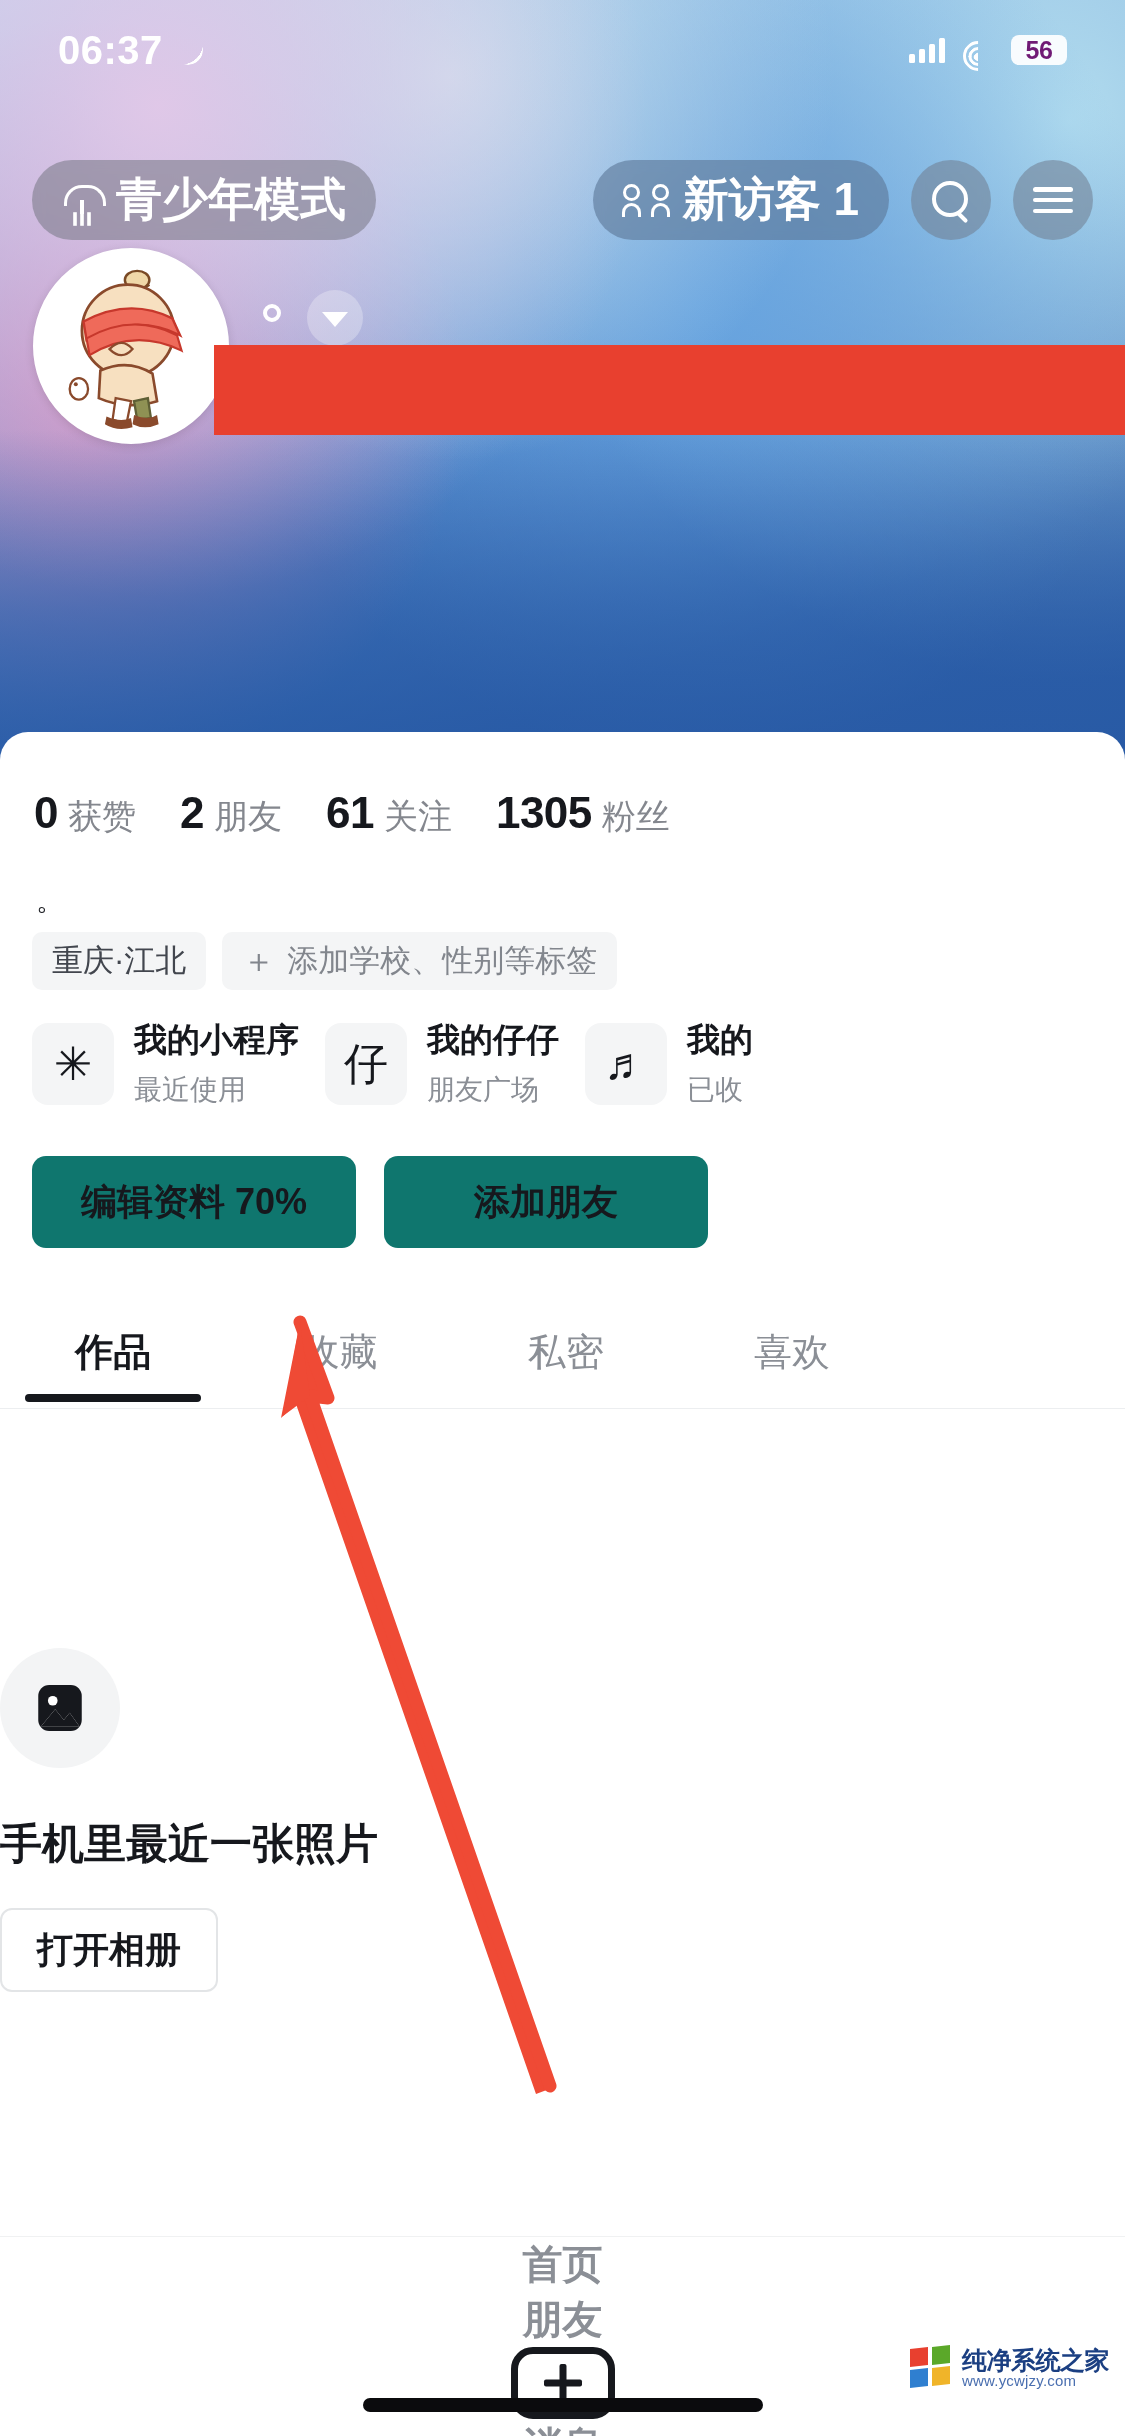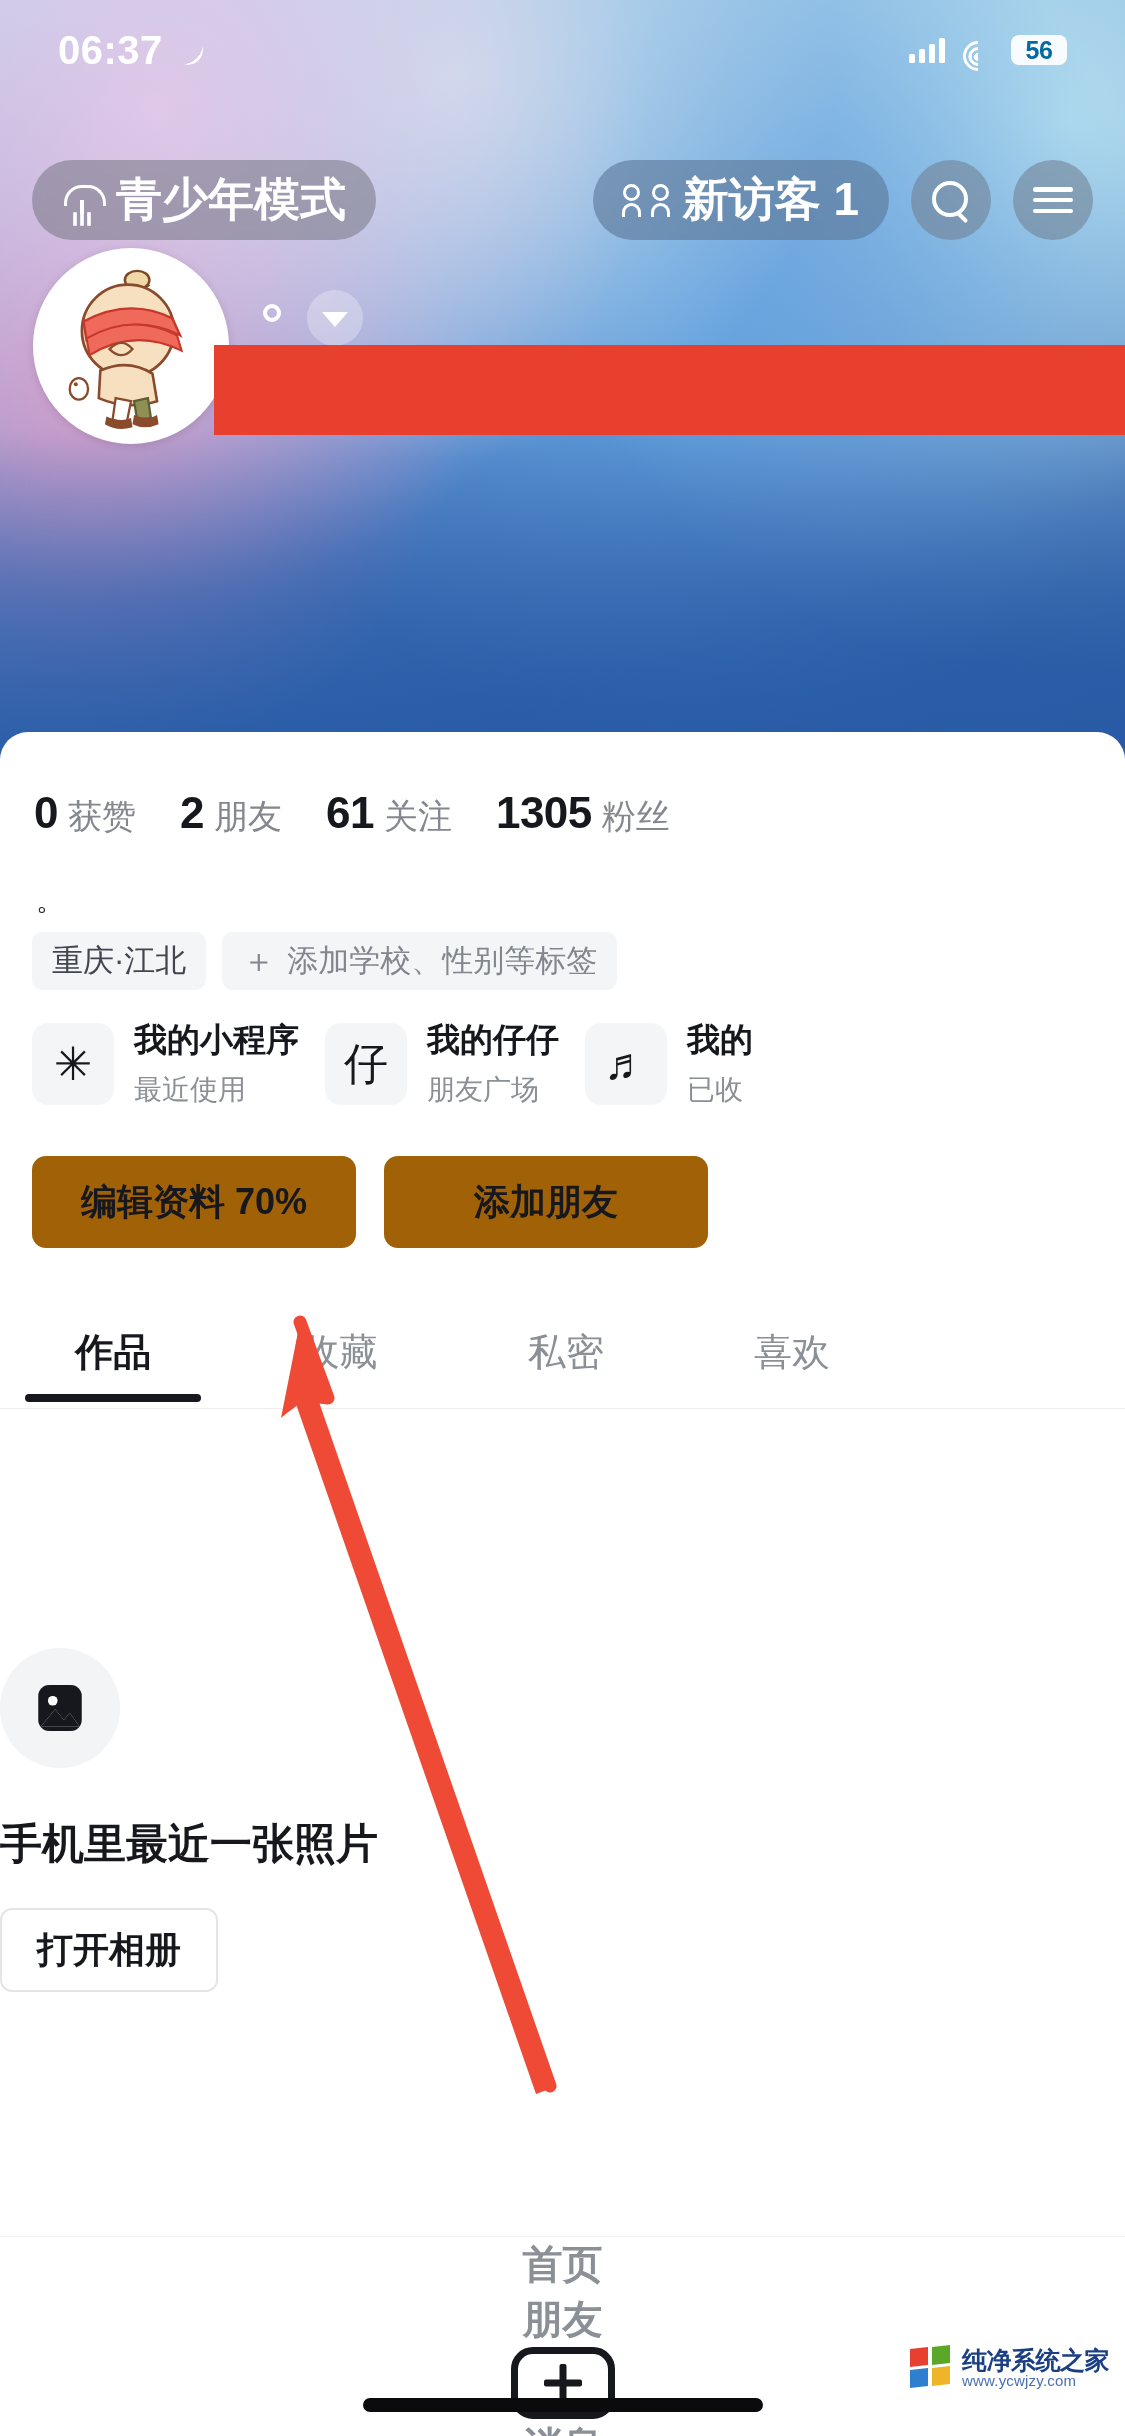--- a/index.html
+++ b/index.html
@@ -54,21 +54,21 @@
   .sb-wifi span {
     position:absolute; left:50%; transform:translateX(-50%) rotate(-45deg);
     border:3.5px solid #fff; border-right-color:transparent; border-bottom-color:transparent;
     border-radius:50%;
   }
   .sb-wifi span.a { width:30px; height:30px; top:4px; }
   .sb-wifi span.b { width:19px; height:19px; top:10px; }
   .sb-wifi span.c { width:8px;  height:8px;  top:16px; border-width:4px; }
   .sb-batt {
     min-width:56px; height:30px; border-radius:8px; background:rgba(255,255,255,0.92);
-    color:#0369a1; font-size:25px; font-weight:700; display:flex; align-items:center;
+    color:#701a75; font-size:25px; font-weight:700; display:flex; align-items:center;
     justify-content:center; padding:8px 6px; letter-spacing:-0.5px;
   }
 
   
   .topnav {
     position:absolute; top:150px; left:0; width:1125px; height:100px;
     display:flex; align-items:center; padding:0 32px; gap:0;
   }
   .pill {
     height:80px; border-radius:40px; display:flex; align-items:center; gap:14px;
@@ -182,21 +182,21 @@
   .card .ct { display:flex; flex-direction:column; gap:8px; }
   .card .ct .t1 { font-size:33px; font-weight:700; color:#16181d; white-space:nowrap; }
   .card .ct .t2 { font-size:28px; color:#8b8f96; white-space:nowrap; }
   .gl-asterisk { font-size:46px; color:#16181d; line-height:1; font-weight:400; }
   .gl-zai { font-size:44px; color:#16181d; line-height:1; font-weight:500; }
   .gl-music { font-size:44px; color:#16181d; line-height:1; }
 
   
   .actions { position:absolute; left:32px; top:424px; display:flex; gap:28px; }
   .actbtn {
-    width:324px; height:92px; border-radius:14px; background:#a16207;
+    width:324px; height:92px; border-radius:14px; background:#0f766e;
     display:flex; align-items:center; justify-content:center;
     font-size:36px; font-weight:700; color:#16181d;
   }
 
   
   .tabs {
     position:absolute; left:0; top:564px; width:905px; height:112px;
     display:flex; align-items:flex-start;
   }
   .tab {

